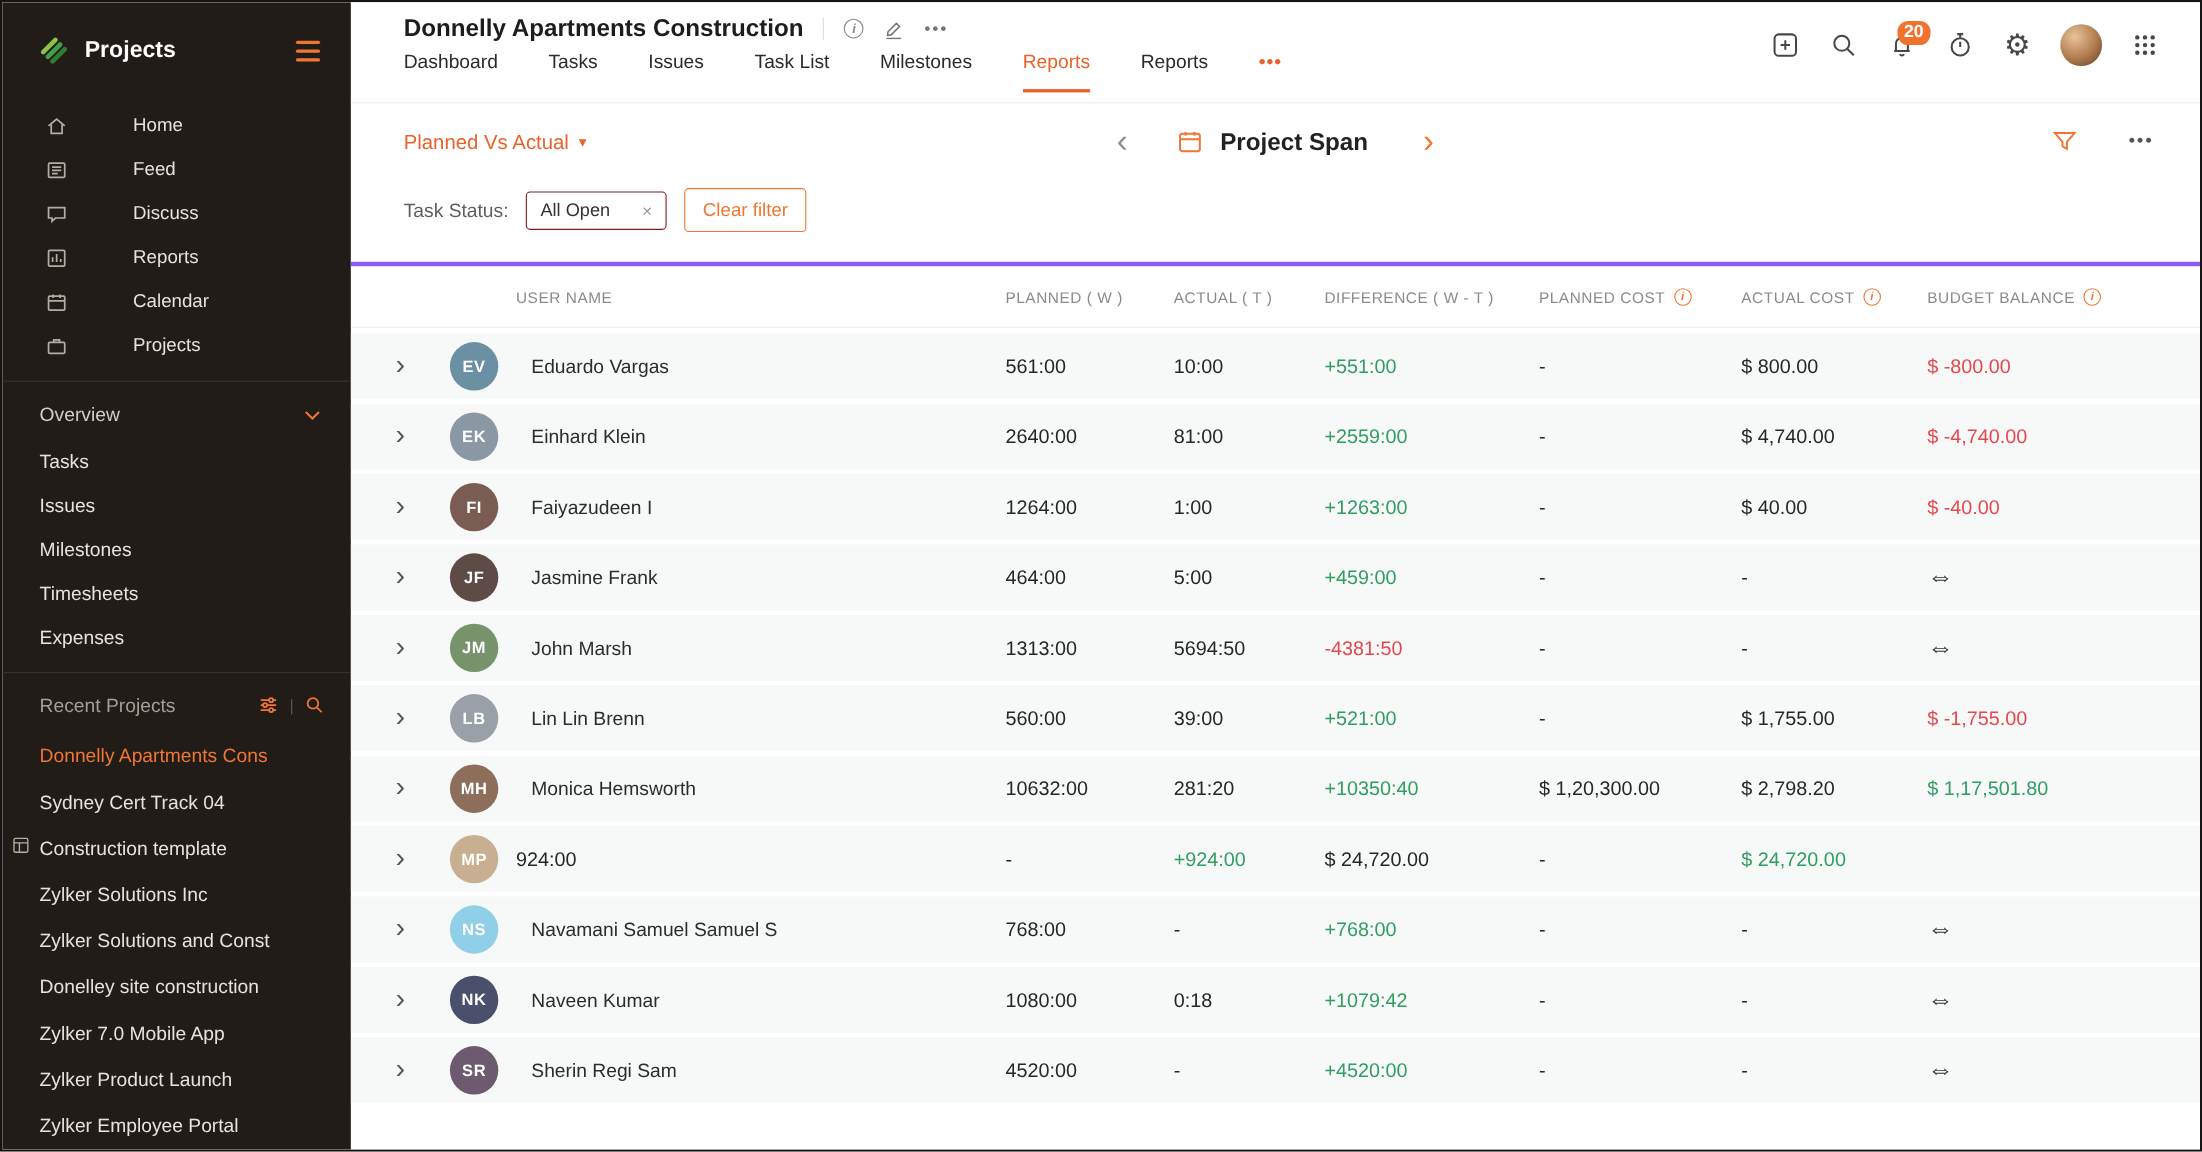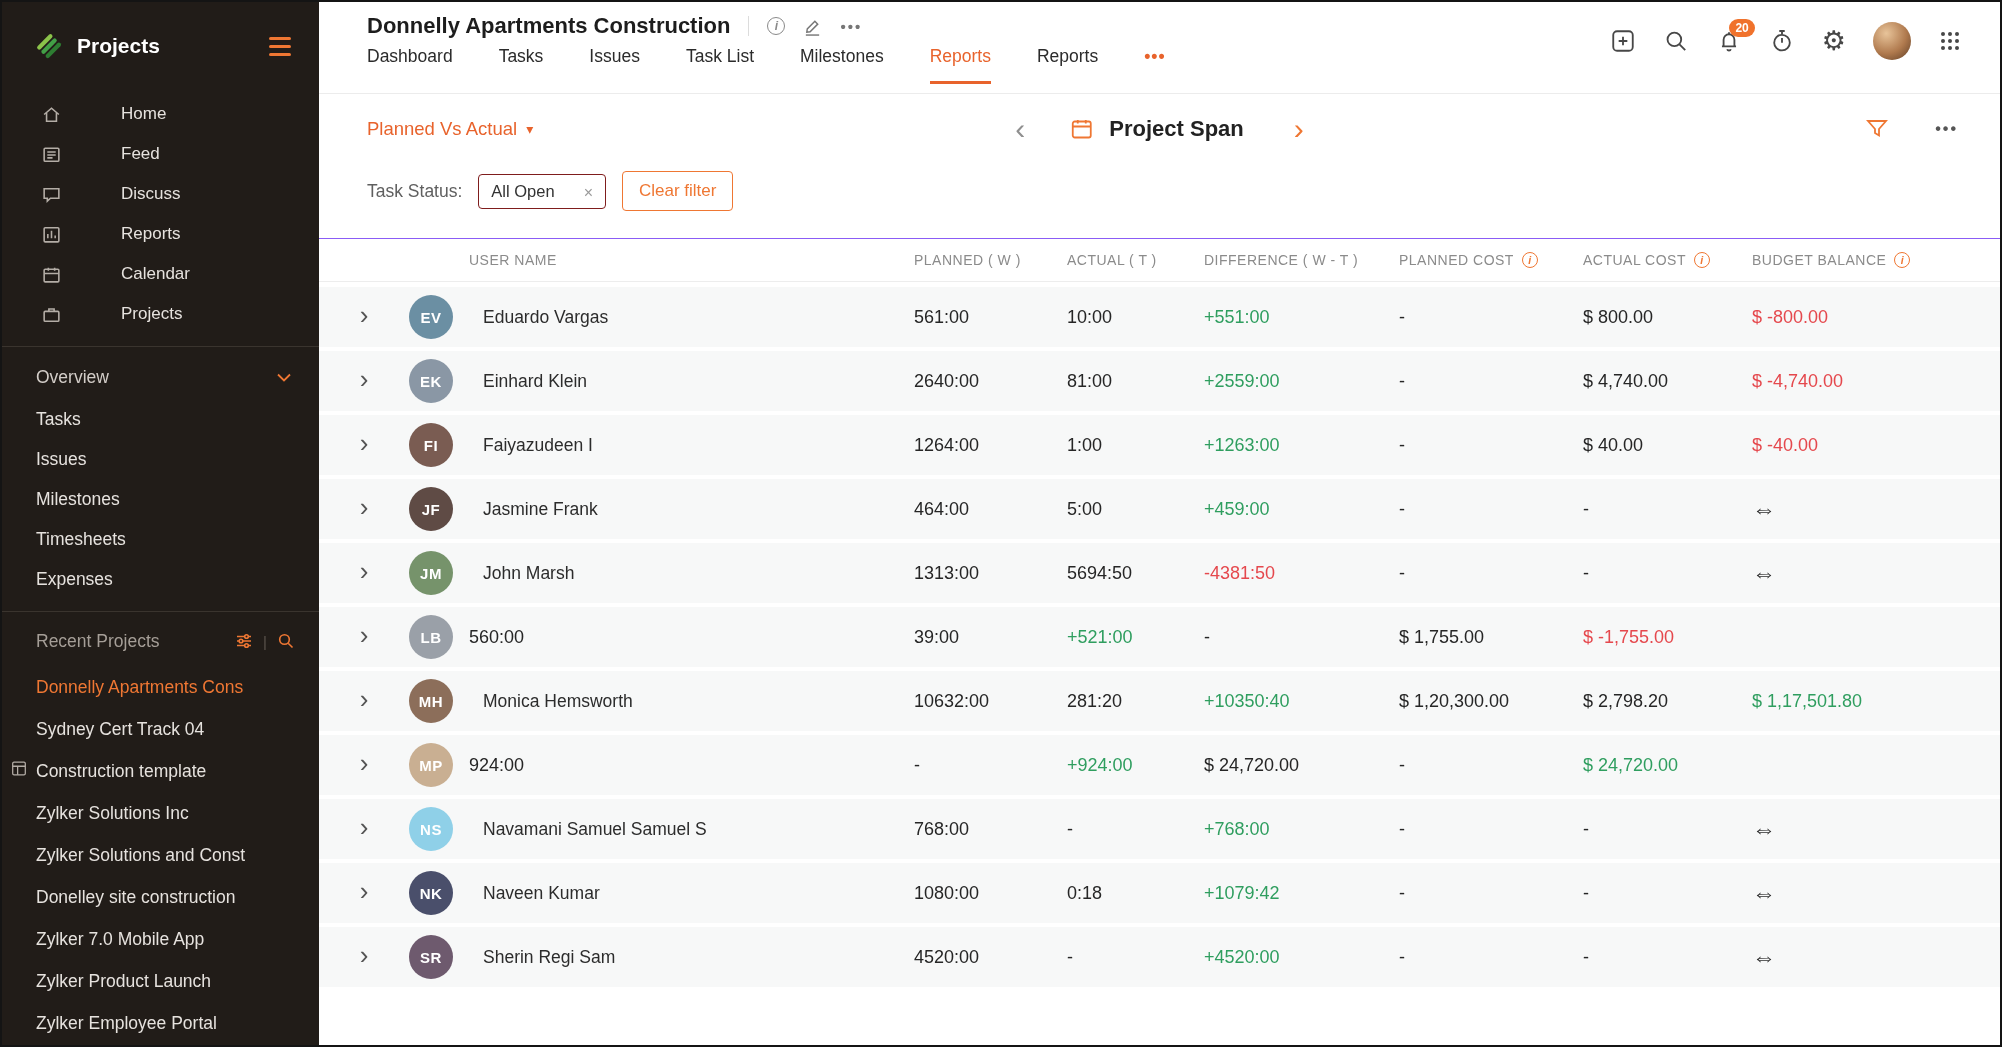--- a/index.html
+++ b/index.html
@@ -40,21 +40,21 @@
   .info-badge{display:inline-flex;width:18px;height:18px;border:1.4px solid #8a8a8a;border-radius:50%;color:#8a8a8a;font-size:12px;align-items:center;justify-content:center;font-style:italic;font-weight:700;cursor:pointer;}
   .hicon{color:#767676;display:flex;cursor:pointer;}
   .hdots{color:#767676;font-size:15px;letter-spacing:2px;font-weight:700;cursor:pointer;}
   .tabs{display:flex;align-items:flex-end;height:46px;}
   .tab{font-size:17.5px;color:#2b2b2b;margin-right:46px;padding-bottom:14px;cursor:pointer;border-bottom:3px solid transparent;}
   .tab.active{color:#e8632c;border-bottom-color:#e8632c;font-weight:500;}
   .tab.more{color:#e8632c;font-weight:700;letter-spacing:1px;}
   .hdr-icons{position:absolute;right:38px;top:20px;display:flex;align-items:center;gap:27px;}
   .hdr-ic{color:#474747;display:flex;cursor:pointer;position:relative;}
   .gear-glyph{font-size:27px;line-height:1;color:#474747;}
-  .bell-badge{position:absolute;top:-9px;right:-13px;background:#f0722c;color:#fff;font-size:12px;font-weight:700;padding:2px 6px;border-radius:10px;}
+  .bell-badge{position:absolute;top:-9px;right:-13px;background:#f0722c;color:#fff;font-size:16px;font-weight:700;padding:2px 6px;border-radius:10px;}
   .user-avatar{width:38px;height:38px;border-radius:50%;background:radial-gradient(circle at 35% 30%,#e8c49a 0%,#b07a4e 55%,#5d3c24 100%);cursor:pointer;}
   
   .toolbar{height:70px;display:flex;align-items:center;padding:0 42px 0 48px;position:relative;}
   .report-select{color:#e8632c;font-size:18.5px;font-weight:500;display:flex;align-items:center;gap:9px;cursor:pointer;}
   .caret{font-size:14px;}
   .span-nav{position:absolute;left:50%;transform:translateX(-50%);display:flex;align-items:center;}
   .chev{font-size:30px;line-height:1;cursor:pointer;padding:0 4px;}
   .chev.left{color:#8f8f8f;margin-right:40px;}
   .chev.right{color:#ef7733;margin-left:46px;}
   .cal-ic{color:#ef7733;display:flex;margin-right:16px;cursor:pointer;}
@@ -64,21 +64,21 @@
   .tdots{color:#555;font-size:16px;letter-spacing:2px;font-weight:700;cursor:pointer;}
   
   .filterbar{display:flex;align-items:center;padding-left:48px;height:54px;gap:16px;}
   .flabel{color:#5f5f5f;font-size:17.5px;}
   .chip{display:flex;align-items:flex-end;gap:29px;border:1px solid #7f1d1d;border-radius:4px;padding:7px 12px;font-size:16.5px;color:#333;background:#fff;cursor:pointer;}
   .chip .x{color:#9a9a9a;font-size:16px;line-height:1;cursor:pointer;}
   .clear-btn{border:1px solid #ef7733;color:#ef7733;background:#fff;border-radius:4px;padding:9px 16px;font-size:17px;cursor:pointer;font-family:inherit;}
   
   .table{margin-top:20px;}
   .thead,.trow{display:grid;grid-template-columns:90px 60px 445px 153px 137px 195px 184px 169px 1fr;align-items:center;}
-  .thead{height:44px;border-top:1px solid #8b5cf6;border-bottom:1px solid #ededed;}
+  .thead{height:60px;border-top:4px solid #8b5cf6;border-bottom:1px solid #ededed;}
   .th{font-size:14px;color:#8b8b8b;letter-spacing:.5px;font-weight:500;display:flex;align-items:center;}
   .th i{font-style:normal;}
   .info-dot{display:inline-flex;width:16px;height:16px;border:1.3px solid #ef7733;border-radius:50%;color:#ef7733;font-size:10.5px;align-items:center;justify-content:center;font-style:italic;font-weight:700;margin-left:8px;cursor:pointer;}
   .tbody{margin-top:5px;}
   .trow{height:60px;background:#f7f8f8;margin-bottom:4px;}
   .expand{justify-self:center;color:#555;font-size:26px;line-height:1;cursor:pointer;transform:translateY(-2px);}
   .avatar{width:44px;height:44px;border-radius:50%;display:flex;align-items:center;justify-content:center;overflow:hidden;}
   .avatar i{font-style:normal;color:#fff;font-size:15px;font-weight:700;letter-spacing:.5px;}
   .name{font-size:17.5px;color:#2c2c2c;padding-left:14px;cursor:pointer;}
   .cell{font-size:18px;color:#262626;}
@@ -490,20 +490,21 @@
             <span class="cell">-</span>
             <span class="cell">-</span>
             <span class="cell arrow">⇔</span>
           </div>
 
           <div class="trow">
             <span class="expand">›</span>
             <span class="avatar" style="background: rgb(154, 160, 168);">
               <i>LB</i>
             </span>
+            <span class="name">Lin Lin Brenn</span>
             <span class="cell">560:00</span>
             <span class="cell">39:00</span>
             <span class="cell pos">+521:00</span>
             <span class="cell">-</span>
             <span class="cell">$ 1,755.00</span>
             <span class="cell neg">$ -1,755.00</span>
           </div>
 
           <div class="trow">
             <span class="expand">›</span>

